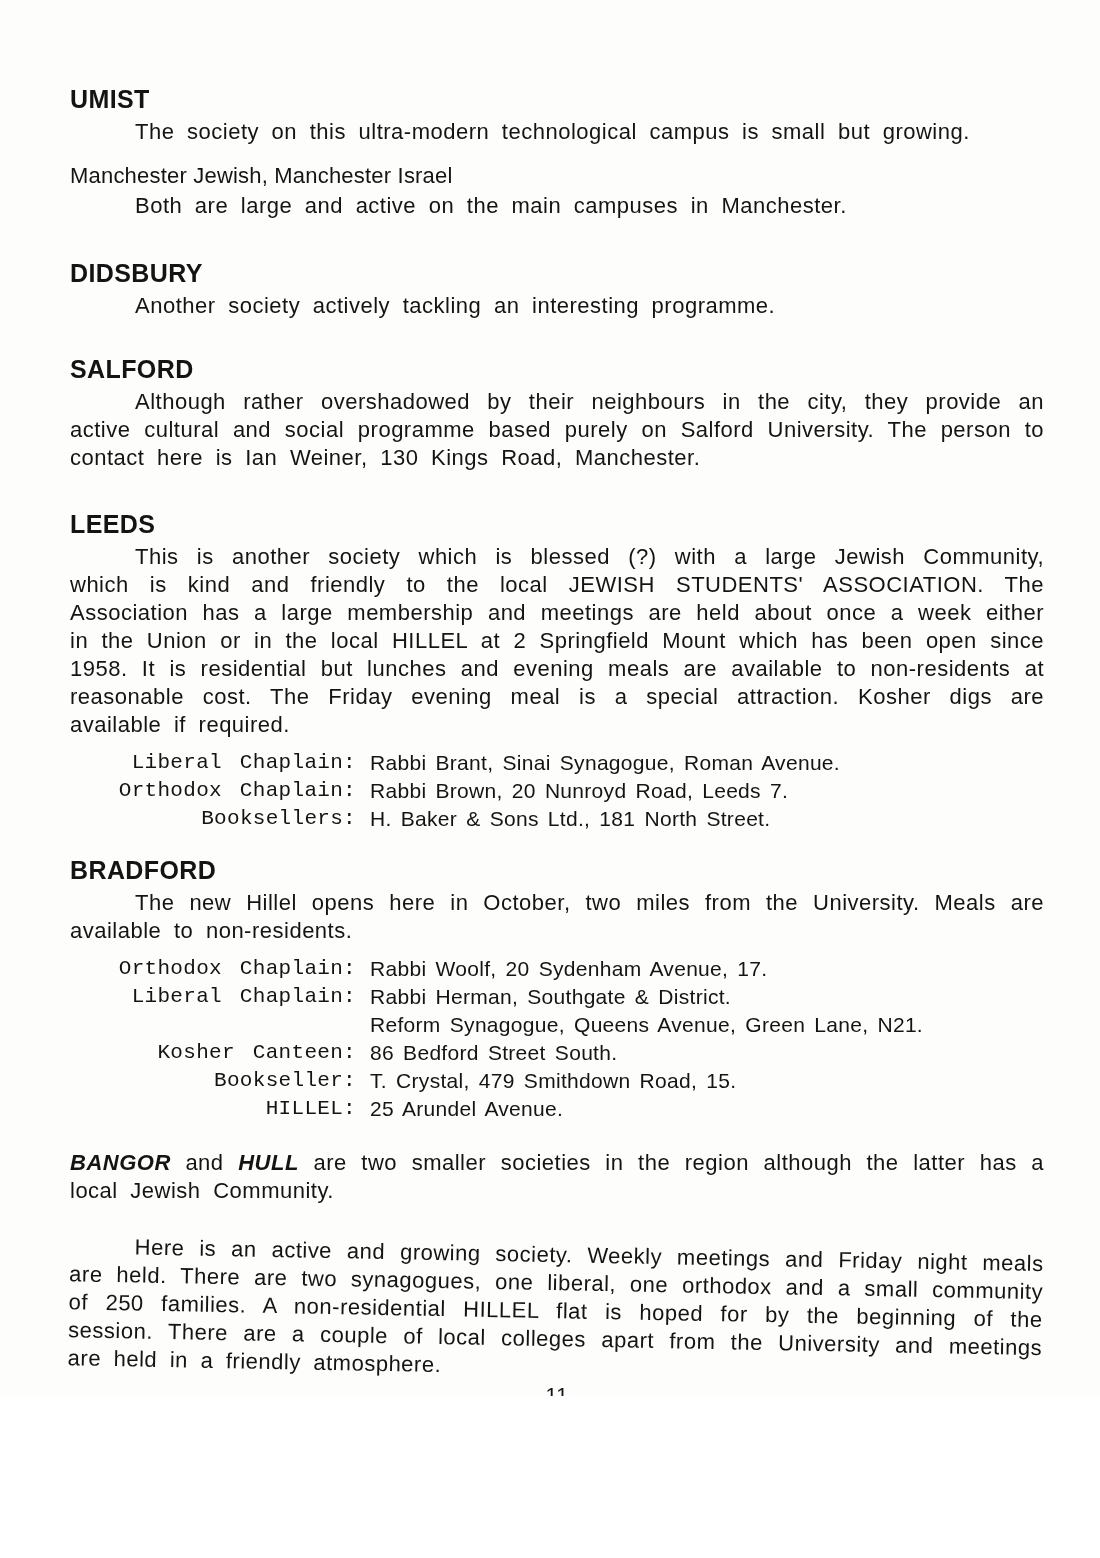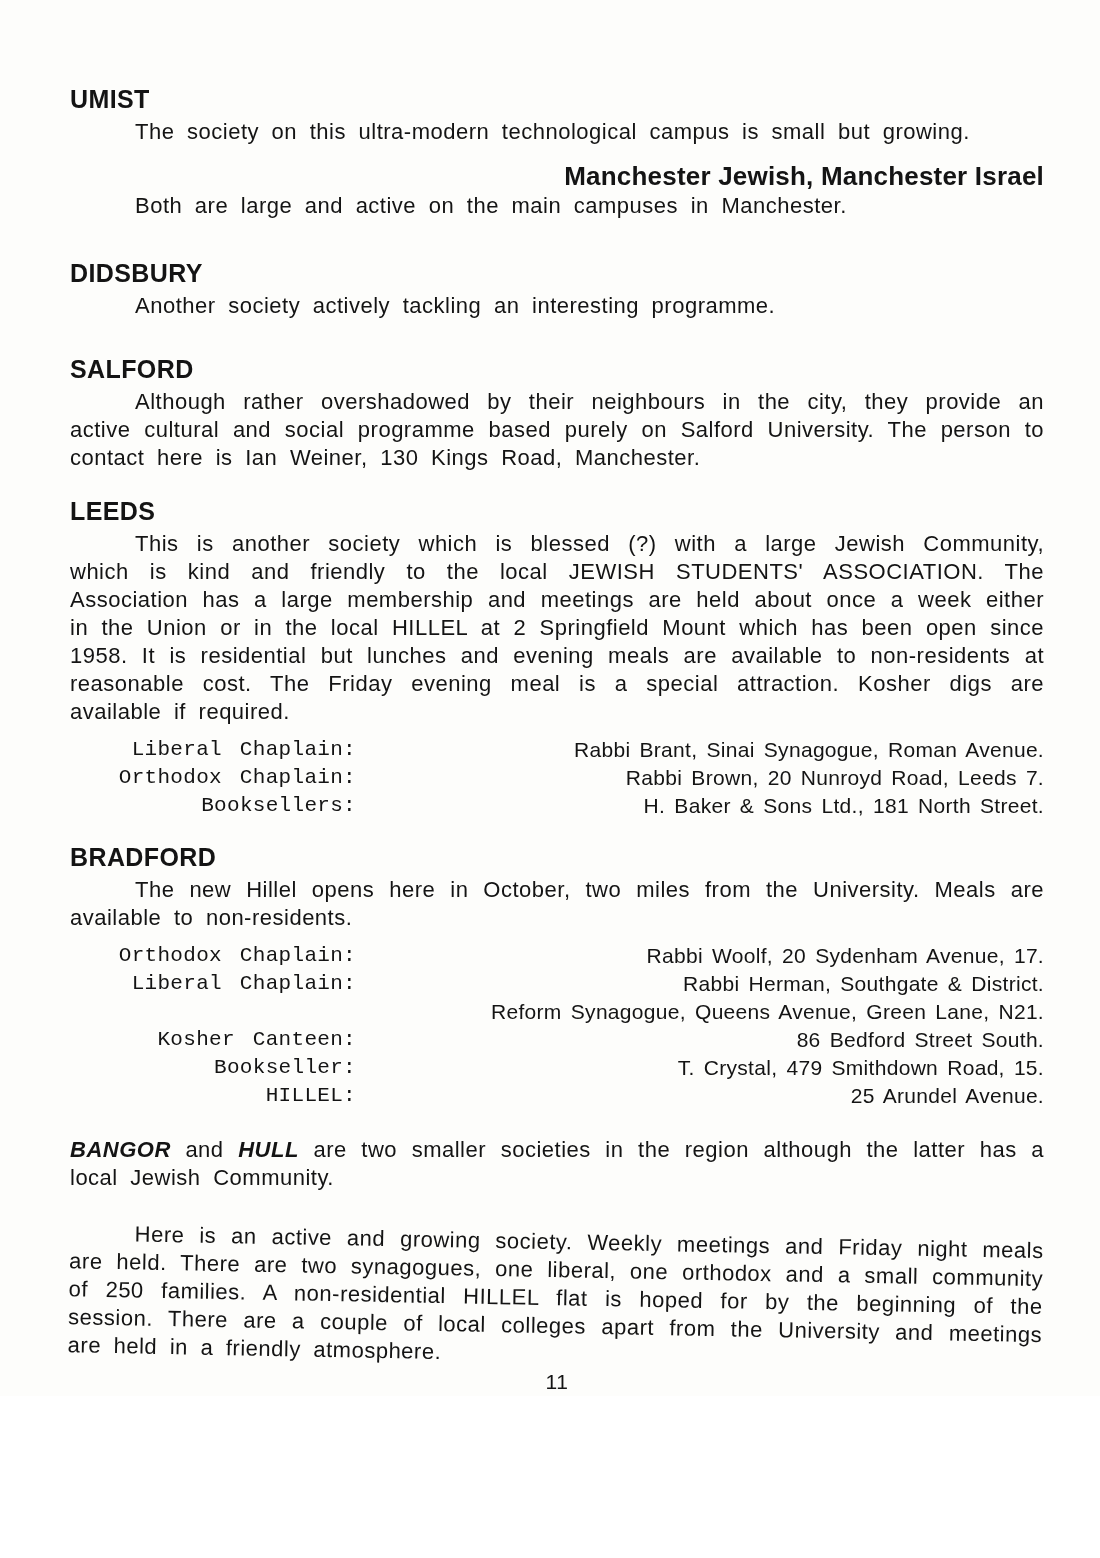--- a/index.html
+++ b/index.html
@@ -16,57 +16,56 @@
   }
   .sec { margin: 0; }
   h2.city {
     font-size: 25px;
     line-height: 26px;
     font-weight: bold;
     margin: 0;
     letter-spacing: 0.4px;
   }
   .subhead {
-    font-size: 26px;
+    font-size: 22px;
     line-height: 24px;
-    font-weight: bold;
+    font-weight: normal;
     margin: 0;
     letter-spacing: 0.2px;
-    text-align: right;
   }
   p.body {
     font-size: 22px;
     line-height: 28px;
     margin: 6px 0 0 0;
     text-align: justify;
     text-indent: 65px;
     word-spacing: 6px;
     letter-spacing: 0.5px;
   }
   p.noindent { text-indent: 0; }
   .mt-manchester { margin-top: 18px; }
   .mt-didsbury  { margin-top: 40px; }
   .mt-salford   { margin-top: 36px; }
-  .mt-leeds     { margin-top: 26px; }
+  .mt-leeds     { margin-top: 39px; }
   .mt-liverpool { margin-top: 24px; }
   .mt-bangor    { margin-top: 26px; }
   .mt-bradford  { margin-top: 28px; }
   .contacts {
     margin-top: 10px;
     font-size: 21px;
     line-height: 28px;
     letter-spacing: 0.3px;
   }
   .crow {
     display: grid;
     grid-template-columns: 286px 1fr;
     column-gap: 14px;
   }
   .clabel { text-align: right; word-spacing: 5px; white-space: nowrap; font-family: Liberation Mono, monospace; }
-  .cvalue { text-align: right; word-spacing: 3px; }
+  .cvalue { text-align: left; word-spacing: 3px; }
   .tilted {
     transform: rotate(1.05deg);
     transform-origin: 40px 0;
   }
   .bold-inline { font-weight: bold; font-style: italic; }
   .page-number {
     margin-top: 10px;
     text-align: center;
     font-size: 21px;
     letter-spacing: 0.5px;

